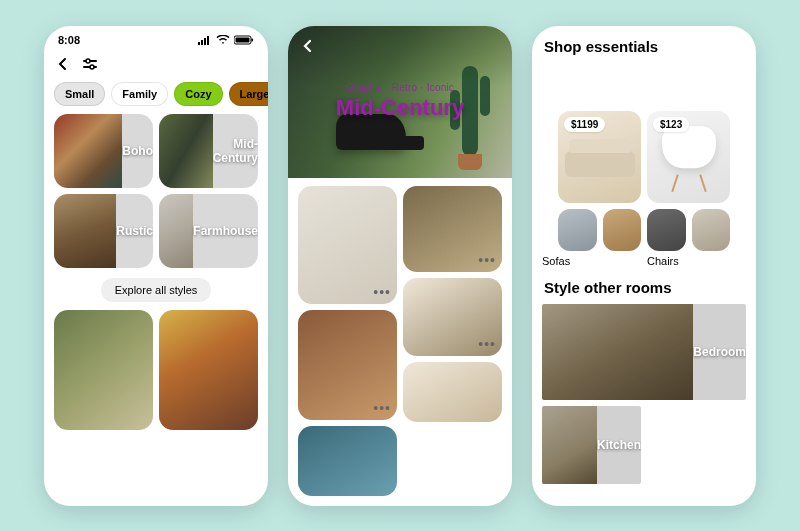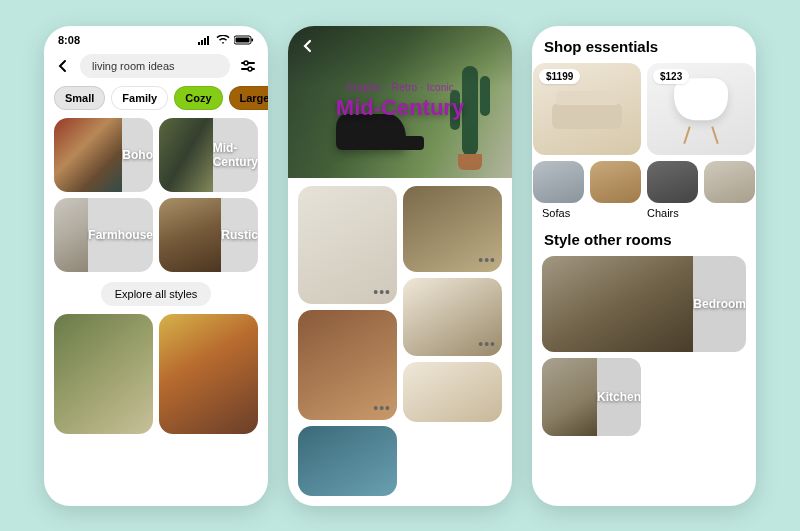--- a/index.html
+++ b/index.html
@@ -76,21 +76,21 @@
   .style-tile {
     position: relative;
     border-radius: 14px;
     overflow: hidden;
     height: 74px;
     display:flex; align-items:center; justify-content:center;
     color:#fff; font-weight:600; font-size:12px;
     text-shadow:0 1px 3px rgba(0,0,0,.5);
   }
   .style-tile .shade { position:absolute; inset:0; background:rgba(0,0,0,.15); }
-  .style-tile span { position:relative; }
+  .style-tile span { position:relative;text-align:right; }
   .explore-pill {
     margin: 10px auto 8px;
     background:#efefef;
     border-radius: 20px;
     padding: 6px 14px;
     font-size: 11px;
     font-weight:500;
     width: fit-content;
   }
   .pins-grid {
@@ -133,21 +133,22 @@
     position:relative;
   }
   .dots { position:absolute; right:6px; bottom:4px; color:#666; font-size:14px; letter-spacing:1px;}
 
   
   .section-title { font-size:15px; font-weight:700; padding:12px 12px 8px; }
   .shop-grid {
     display:grid;
     grid-template-columns:1fr 1fr;
     gap:6px;
-    padding:0 1px;
+    padding:0 26px;
+    margin-top:48px;
   }
   .shop-card { position:relative; border-radius:12px; overflow:hidden; }
   .shop-card.big { height:92px; }
   .shop-card.small { height:42px; }
   .price-badge {
     position:absolute; top:6px; left:6px;
     background:#fff; border-radius:12px;
     font-size:10px; font-weight:600;
     padding:2px 7px;
     box-shadow:0 1px 2px rgba(0,0,0,.1);
@@ -156,21 +157,21 @@
     display:grid; grid-template-columns:1fr 1fr;
     font-size:11px; padding:4px 10px 0; gap:6px;
   }
   .rooms-grid {
     display:grid;
     grid-template-columns:1fr 1fr;
     gap:6px;
     padding:0 10px 10px;
   }
   .room-tile {
-    position:relative; border-radius:12px; overflow:hidden;
+    position:relative; border-radius:2px; overflow:hidden;
     display:flex; align-items:center; justify-content:center;
     color:#fff; font-weight:600; font-size:12px;
     text-shadow:0 1px 3px rgba(0,0,0,.5);
   }
   .room-tile.wide { grid-column:1 / span 2; height:96px; }
   .room-tile.half { height:78px; }
   .room-tile .shade { position:absolute; inset:0; background:rgba(0,0,0,.18);}
   .room-tile span { position:relative; }
 
   
@@ -277,21 +278,20 @@
       </span>
     </span>
   </div>
 
   <div class="searchrow">
     <div class="backbtn">
       <svg width="14" height="14" viewBox="0 0 14 14">
           <path d="M9 2L4 7l5 5" stroke="#000" stroke-width="2" fill="none" stroke-linecap="round"></path>
         </svg>
     </div>
-    <div class="searchbox">living room ideas</div>
     <div class="filterbtn">
       <svg width="16" height="16" viewBox="0 0 16 16">
           <path d="M2 5h12M2 11h12" stroke="#000" stroke-width="2" stroke-linecap="round"></path>
           <circle cx="6" cy="5" r="2" fill="#fff" stroke="#000" stroke-width="1.5"></circle>
           <circle cx="10" cy="11" r="2" fill="#fff" stroke="#000" stroke-width="1.5"></circle>
         </svg>
     </div>
   </div>
 
   <div class="chips">
@@ -307,28 +307,28 @@
         <div class="img boho"></div>
         <div class="shade"></div>
         <span>Boho</span>
       </div>
     <div class="style-tile">
         <div class="img midc"></div>
         <div class="shade"></div>
         <span>Mid-Century</span>
       </div>
     <div class="style-tile">
+        <div class="img rustic"></div>
+        <div class="shade"></div>
+        <span>Rustic</span>
+      </div>
+    <div class="style-tile">
         <div class="img farm"></div>
         <div class="shade"></div>
         <span>Farmhouse</span>
-      </div>
-    <div class="style-tile">
-        <div class="img rustic"></div>
-        <div class="shade"></div>
-        <span>Rustic</span>
       </div>
   </div>
 
   <div class="explore-pill">Explore all styles</div>
 
   <div class="pins-grid">
     <div class="pin">
         <div class="img pinA"></div>
       </div>
     <div class="pin">

